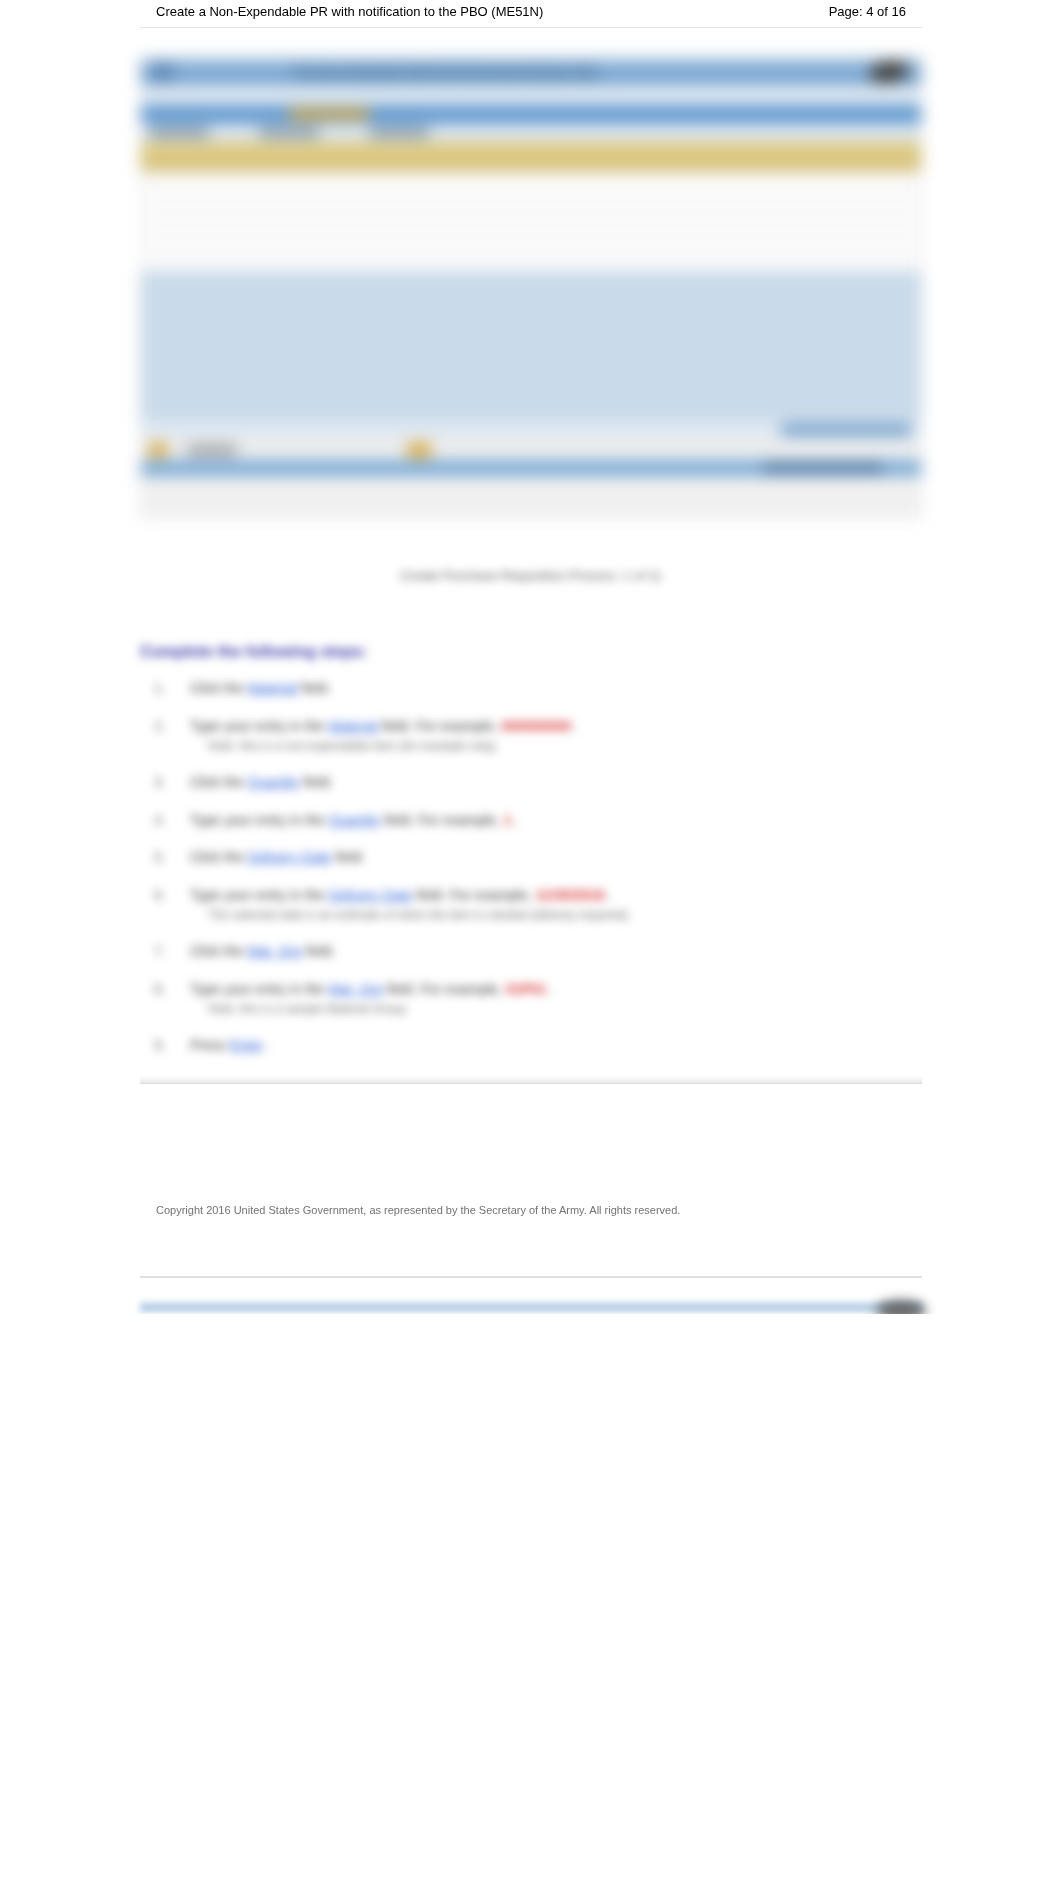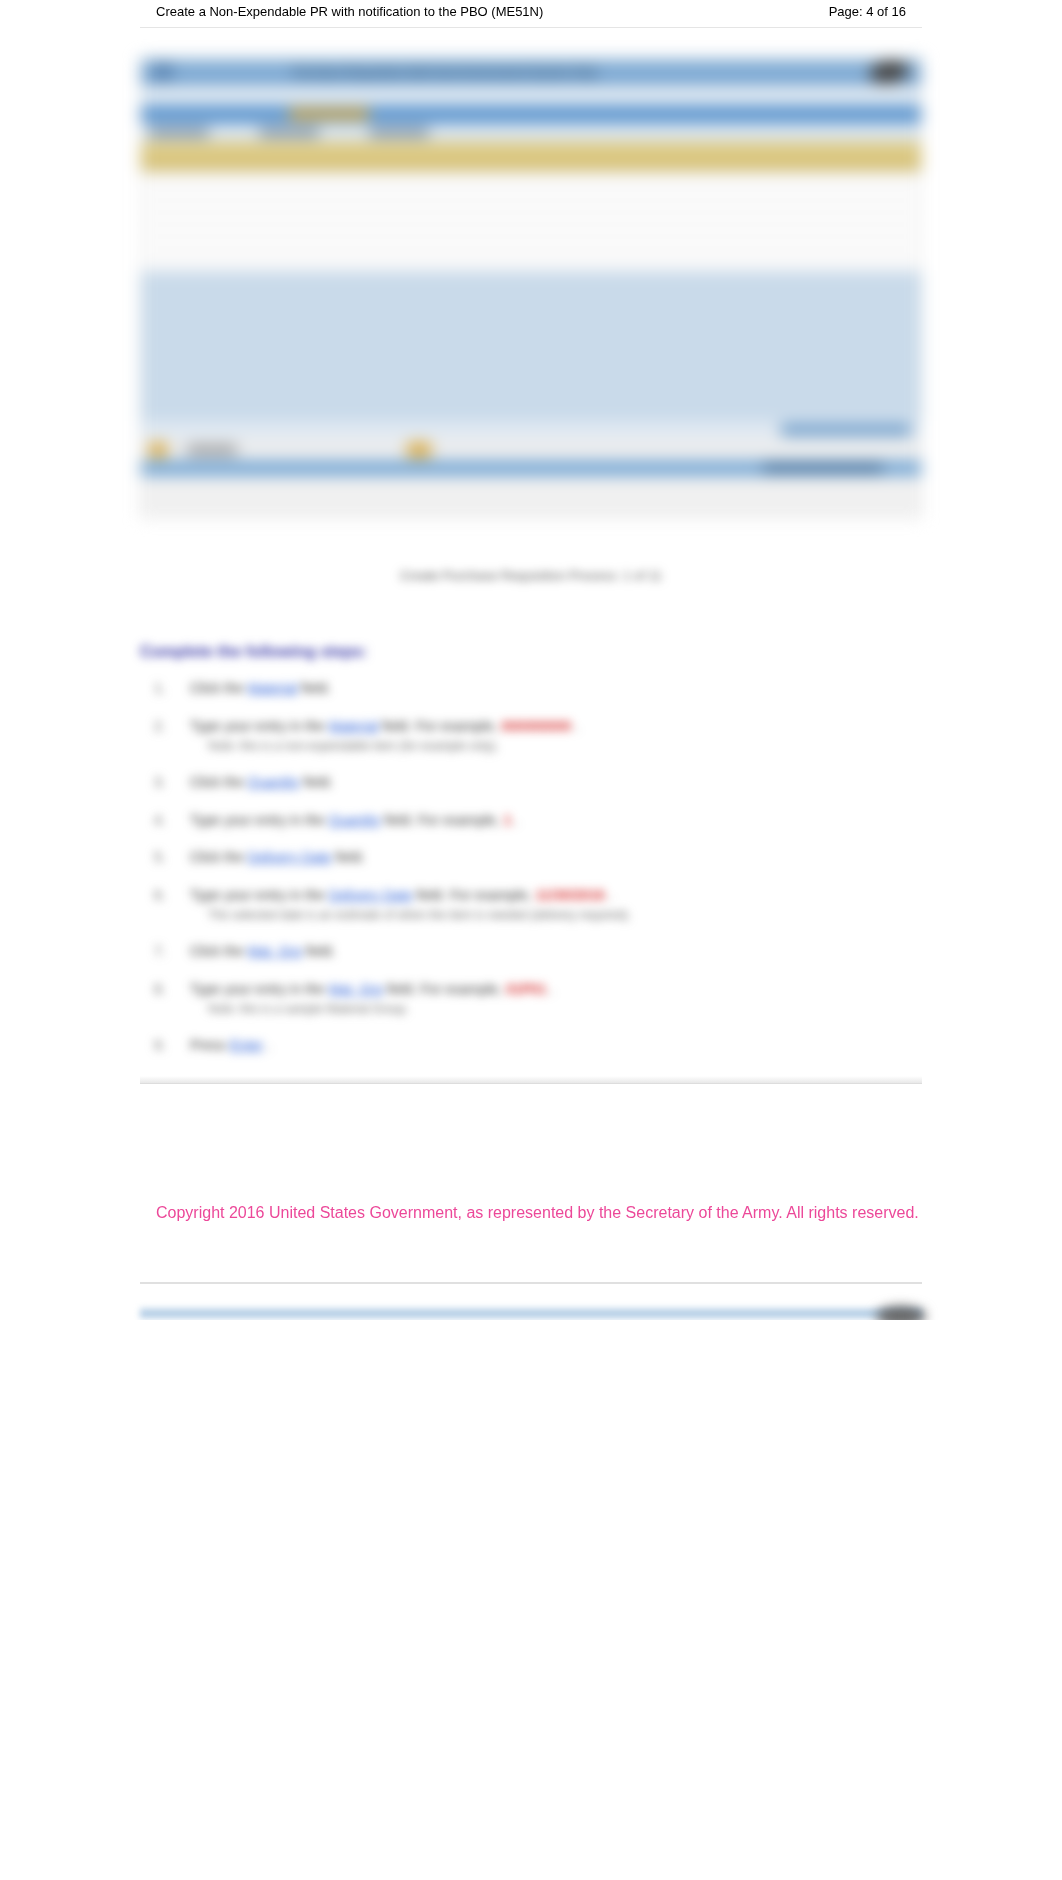--- a/index.html
+++ b/index.html
@@ -255,22 +255,22 @@
     
     .divider {
       margin-top: 20px;
       height: 8px;
       background: linear-gradient(to bottom, #fff, #e8e8e8);
       border-bottom: 1px solid #ddd;
     }
     
     .copyright {
       margin-top: 120px;
-      font-size: 16px;
-      color: #ec4899;
+      font-size: 11px;
+      color: #737373;
       padding-left: 16px;
     }
     
     .page-break {
       margin-top: 60px;
       height: 2px;
       background: #e0e0e0;
     }
     
     .next-page-peek {

